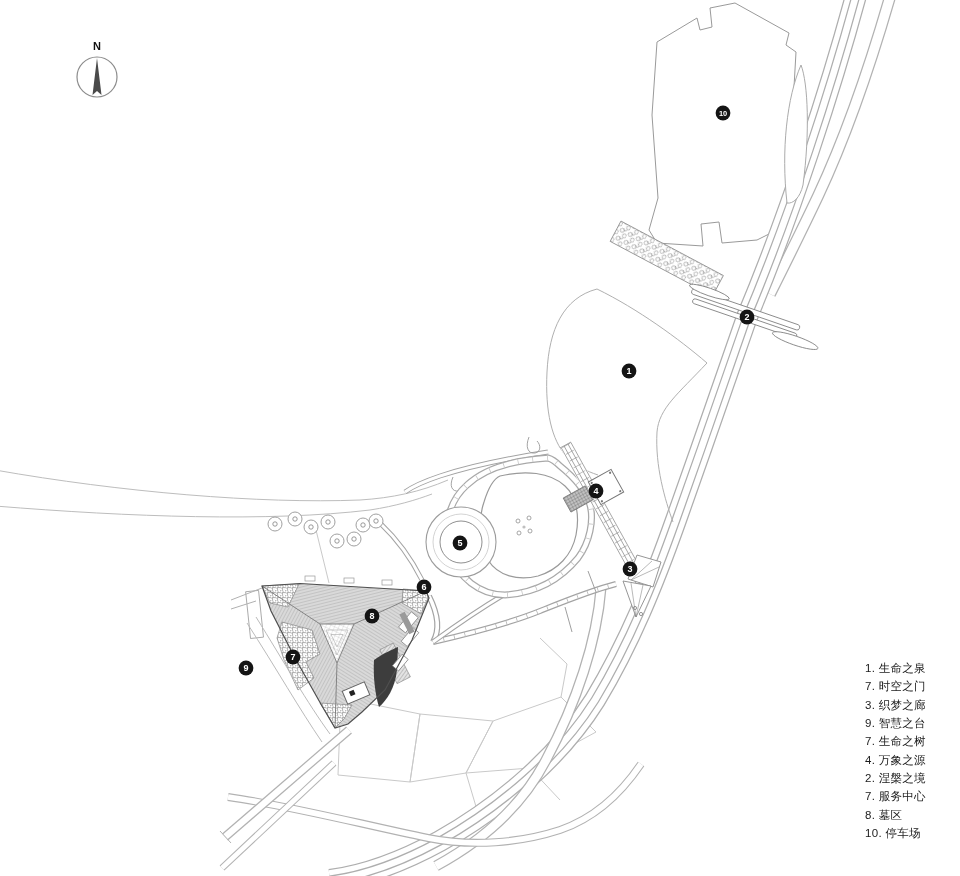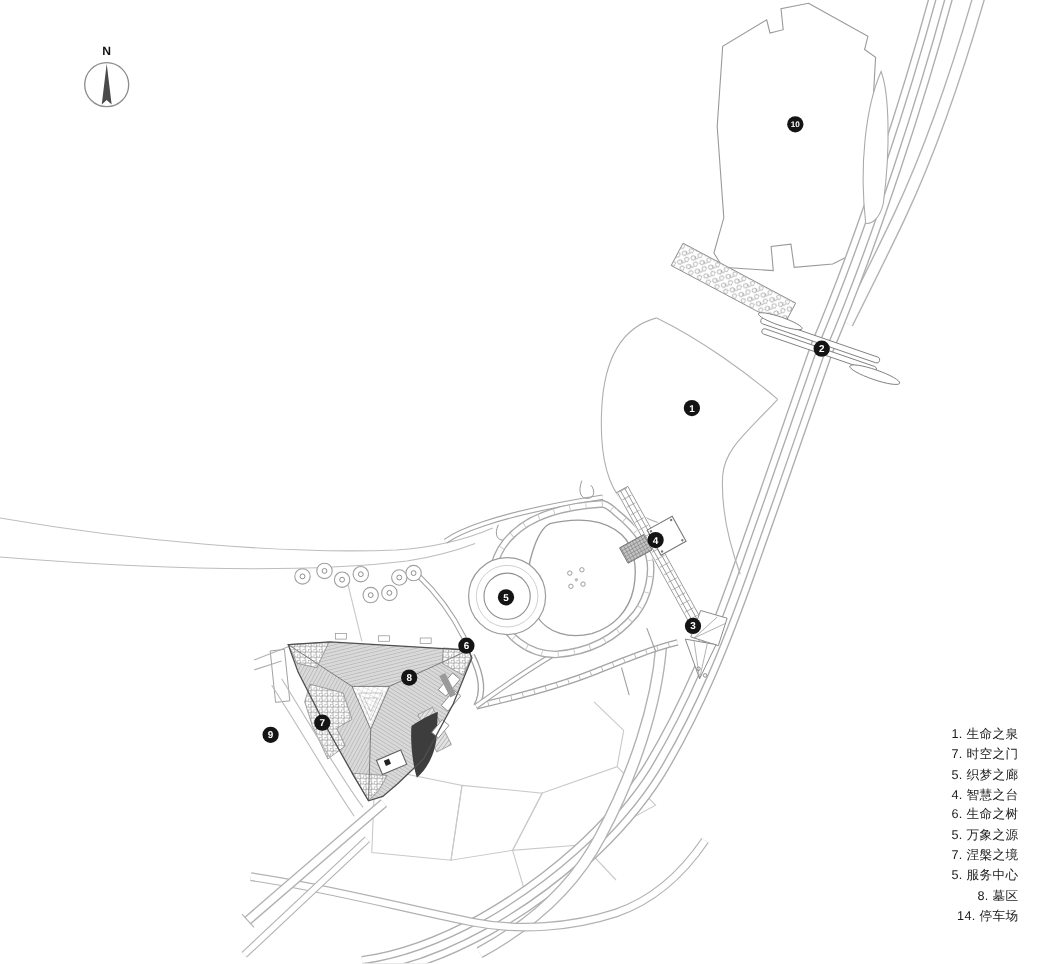--- a/index.html
+++ b/index.html
@@ -1,20 +1,20 @@
 <!DOCTYPE html>
 <html><head>
 <meta charset="utf-8">
 <style>
   html,body{margin:0;padding:0;background:#fff;}
   .stage{position:relative;width:960px;height:876px;background:#ffffff;overflow:hidden;
          font-family:"Liberation Sans",sans-serif;}
   .stage svg{position:absolute;left:0;top:0;}
   .legend{position:absolute;left:865px;top:659px;font-size:11.5px;line-height:18.35px;
-          color:#1b1b1b;white-space:nowrap;letter-spacing:.3px;text-align:right;}
+          color:#1b1b1b;white-space:nowrap;letter-spacing:.3px;}
   .legend div{height:18.35px;}
   .marker circle{fill:#141414;}
   .marker text{fill:#ffffff;font-weight:bold;font-size:9px;text-anchor:middle;
                font-family:"Liberation Sans",sans-serif;}
   .marker.m10 text{font-size:7.4px;}
   .compass-n{fill:#111;font-weight:bold;font-size:11px;text-anchor:middle;
              font-family:"Liberation Sans",sans-serif;}
 </style>
 </head>
 <body>
@@ -308,22 +308,22 @@
   <g>
     <circle cx="97" cy="77" r="20" fill="none" stroke="#8c8c8c" stroke-width="1.2"></circle>
     <path d="M 97,58 L 92.5,95 L 97,91 L 101.5,95 Z" fill="#4a4a4a"></path>
     <text class="compass-n" x="97" y="50">N</text>
   </g>
 </svg>
 
   <div class="legend">
     <div>1. 生命之泉</div>
     <div>7. 时空之门</div>
-    <div>5. 织梦之廊</div>
-    <div>4. 智慧之台</div>
-    <div>6. 生命之树</div>
-    <div>5. 万象之源</div>
-    <div>7. 涅槃之境</div>
-    <div>5. 服务中心</div>
+    <div>3. 织梦之廊</div>
+    <div>9. 智慧之台</div>
+    <div>7. 生命之树</div>
+    <div>4. 万象之源</div>
+    <div>2. 涅槃之境</div>
+    <div>7. 服务中心</div>
     <div>8. 墓区</div>
-    <div>14. 停车场</div>
+    <div>10. 停车场</div>
   </div>
 </div>
 
 </body></html>

